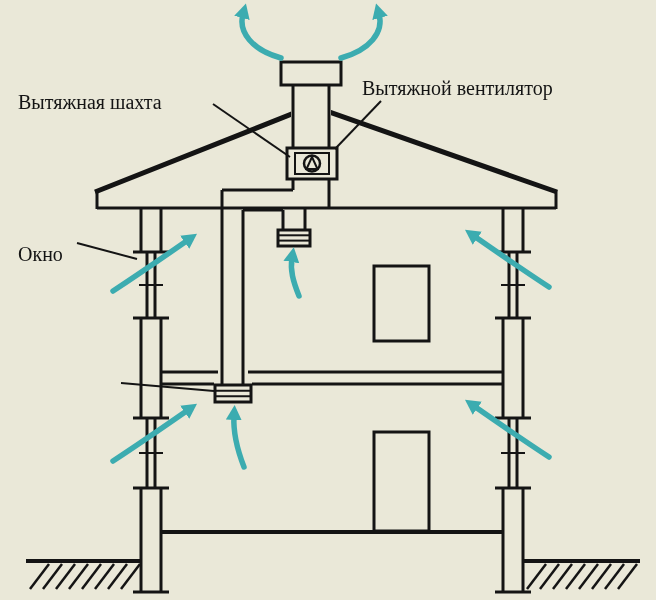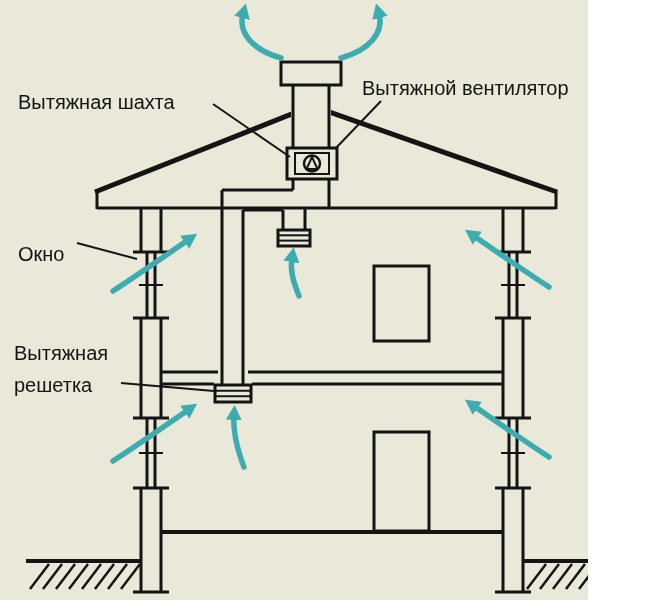--- a/index.html
+++ b/index.html
@@ -1,20 +1,20 @@
 <!DOCTYPE html>
 <html style="--bg: #eae8d8; --ink: #141414; --arrow: #3cacb0;"><head>
 <meta charset="utf-8">
 <style>
   html,body { margin:0; padding:0; }
   .stage {
     position:relative;
-    width:588px; height:600px;
+    width:656px; height:600px;
     background:var(--bg, #eae8d8);
-    font-family:Liberation Sans, sans-serif;
+    font-family:Liberation Serif, serif;
     overflow:hidden;
   }
   .stage svg { position:absolute; left:0; top:0; }
   .ink   { stroke:var(--ink, #141414); fill:none; }
   .w2    { stroke-width:2; }
   .w2_5  { stroke-width:2.5; }
   .w3    { stroke-width:3; }
   .w4    { stroke-width:4; }
   .w5    { stroke-width:5; }
   .bgfill{ fill:var(--bg, #eae8d8); }
@@ -191,15 +191,14 @@
       <line class="ink w2" x1="121" y1="383" x2="214" y2="391"></line>
     </g>
   </svg>
 
   <div class="label" style="left:18px; top:90px">Вытяжная шахта</div>
 
   <div class="label" style="left:362px; top:76px">Вытяжной вентилятор</div>
 
   <div class="label" style="left:18px; top:242px">Окно</div>
 
-  <div class="label wrap" style="left:14px; top:337px">Вытяжная решетка</div>
 
 </div>
 
 </body></html>

